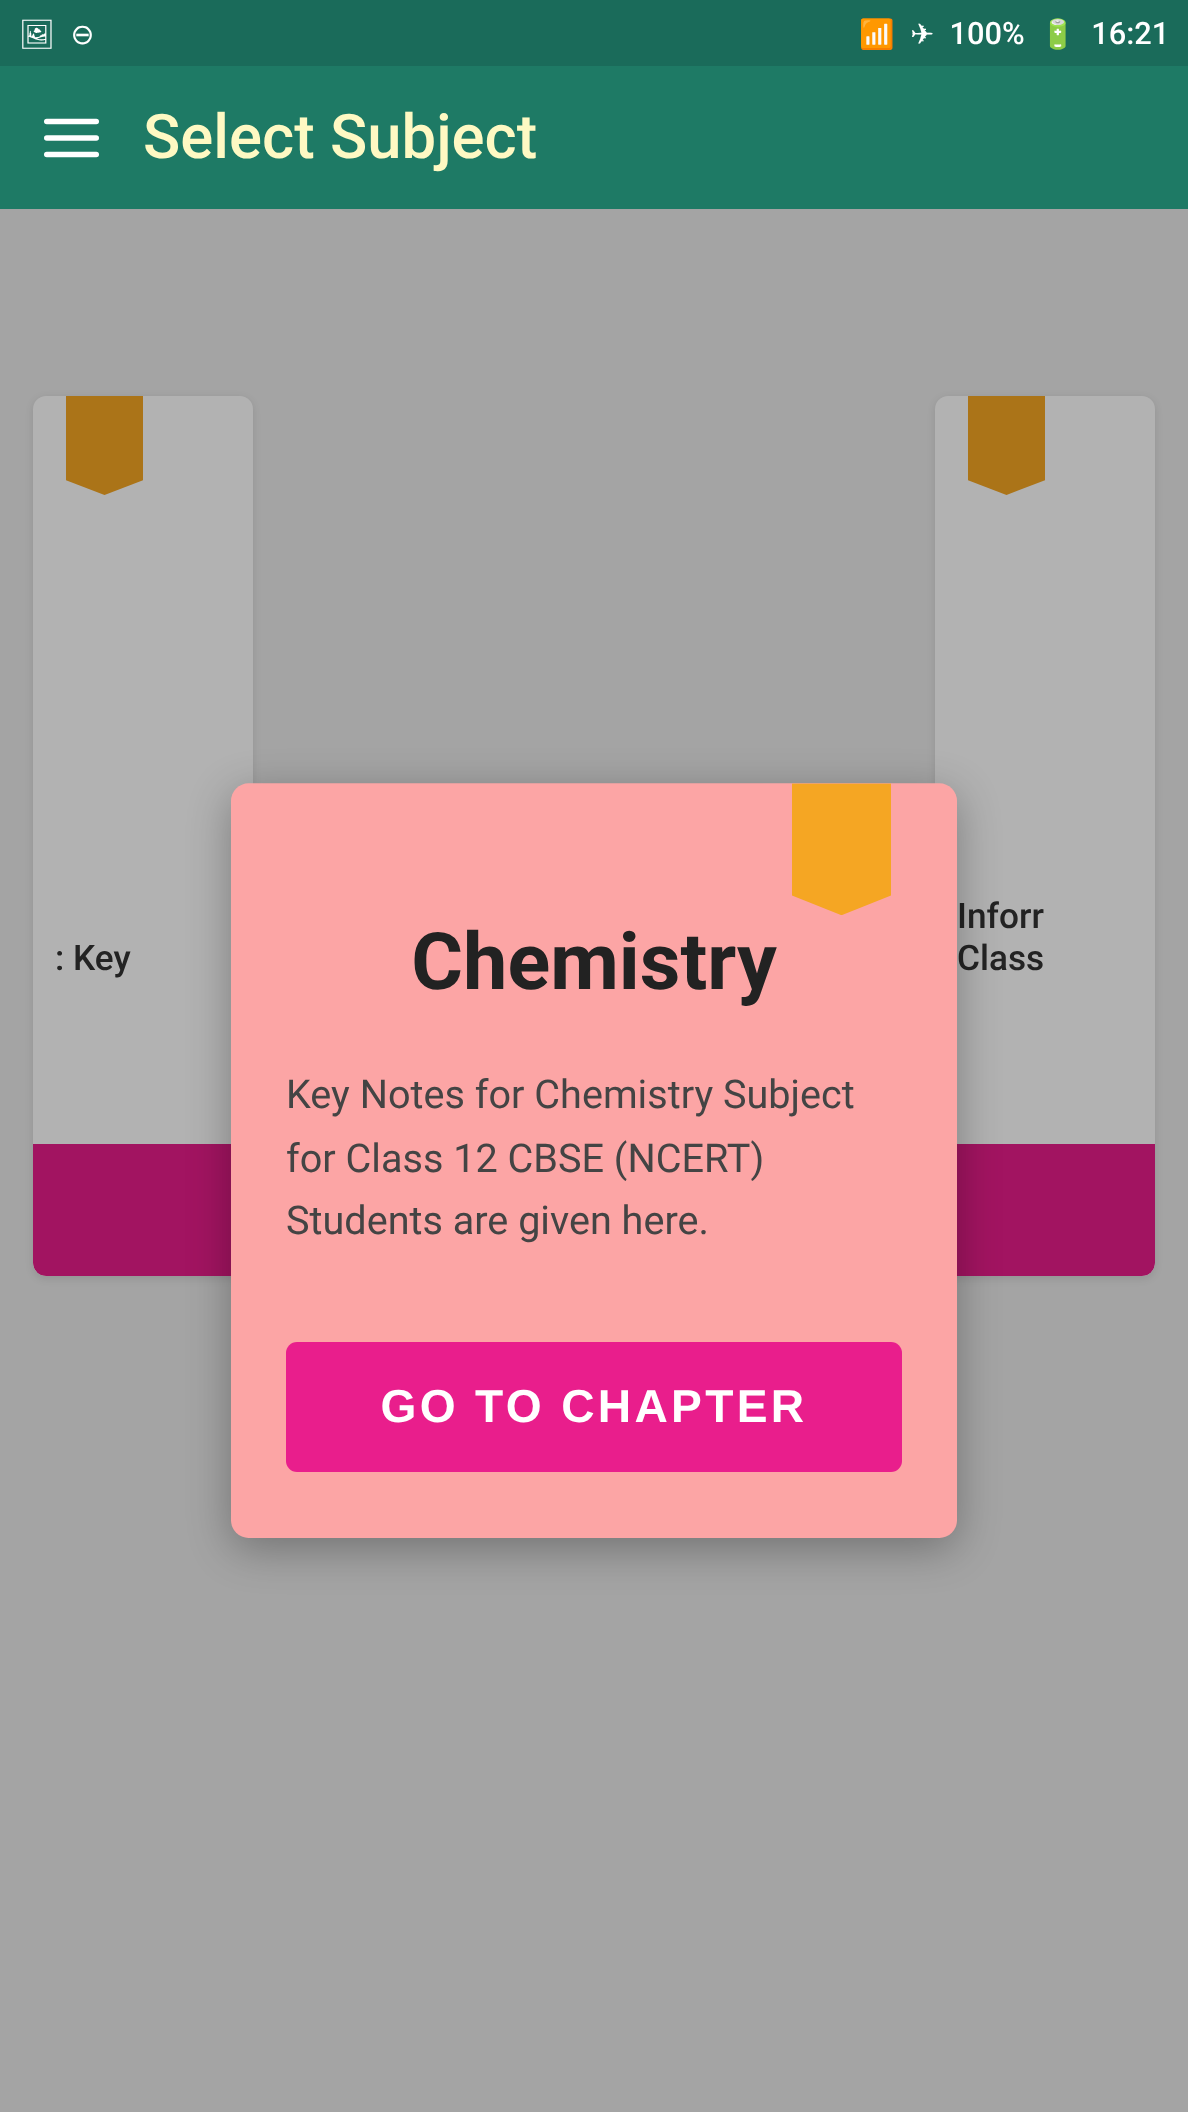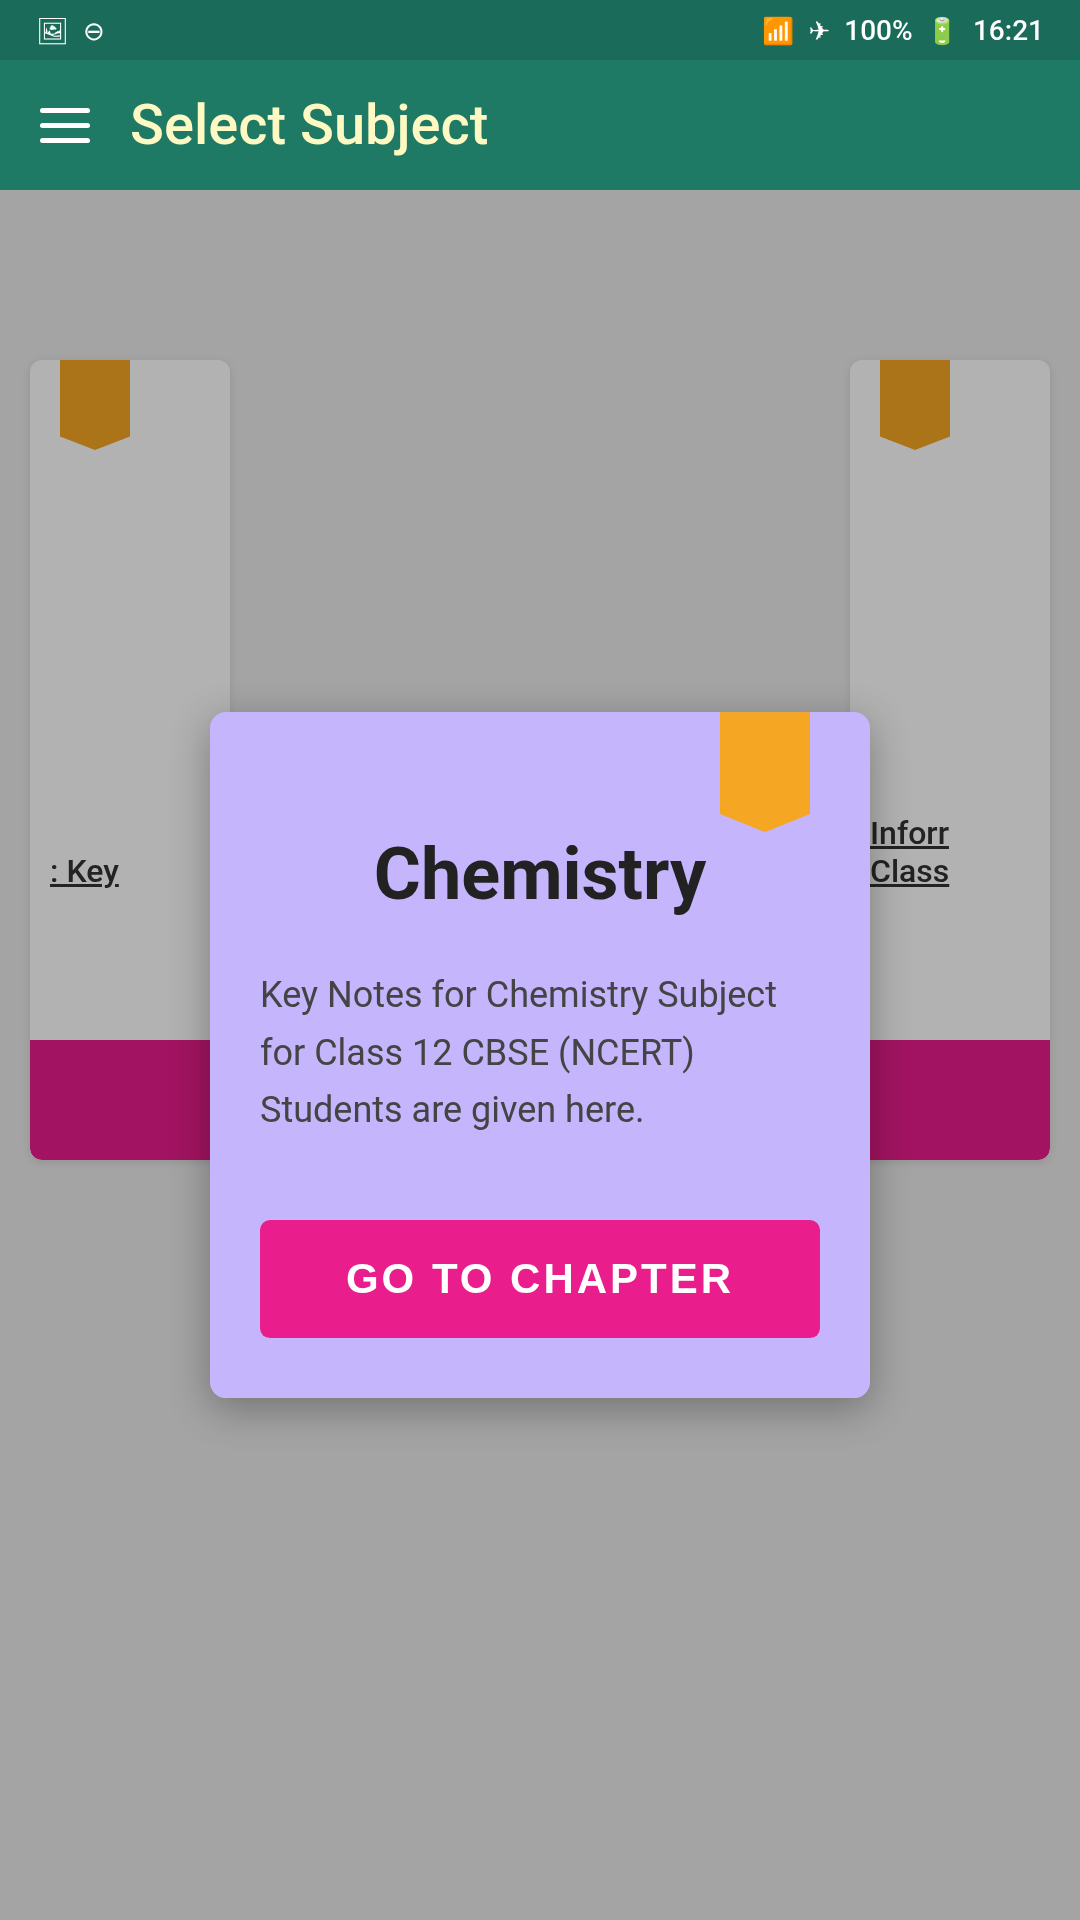--- a/index.html
+++ b/index.html
@@ -15,21 +15,21 @@
     }
 
     
     .status-bar {
       width: 100%;
       height: 60px;
       background: #1a6b5a;
       display: flex;
       align-items: center;
       justify-content: flex-end;
-      padding: 0 36px;
+      padding: 0 17px;
       gap: 18px;
     }
 
     .status-bar-left {
       display: flex;
       gap: 14px;
       margin-right: auto;
     }
 
     .status-icon {
@@ -135,21 +135,20 @@
 
     .card-side-text {
       position: absolute;
       bottom: 250px;
       left: 0;
       right: 0;
       padding: 20px;
       font-size: 32px;
       color: #333;
       font-weight: 500;
-      text-decoration: underline;
     }
 
     .card-side-btn {
       position: absolute;
       bottom: 0;
       left: 0;
       right: 0;
       height: 120px;
       background: #e91e8c;
       border-radius: 0 0 12px 12px;
@@ -166,21 +165,21 @@
       z-index: 10;
     }
 
     
     .modal-card {
       position: absolute;
       top: 50%;
       left: 50%;
       transform: translate(-50%, -50%);
       width: 660px;
-      background: #c4b5fd;
+      background: #fca5a5;
       border-radius: 16px;
       box-shadow: 0 10px 40px rgba(0,0,0,0.3);
       z-index: 20;
       padding: 60px 50px 60px 50px;
       display: flex;
       flex-direction: column;
       align-items: center;
     }
 
     .modal-bookmark {

